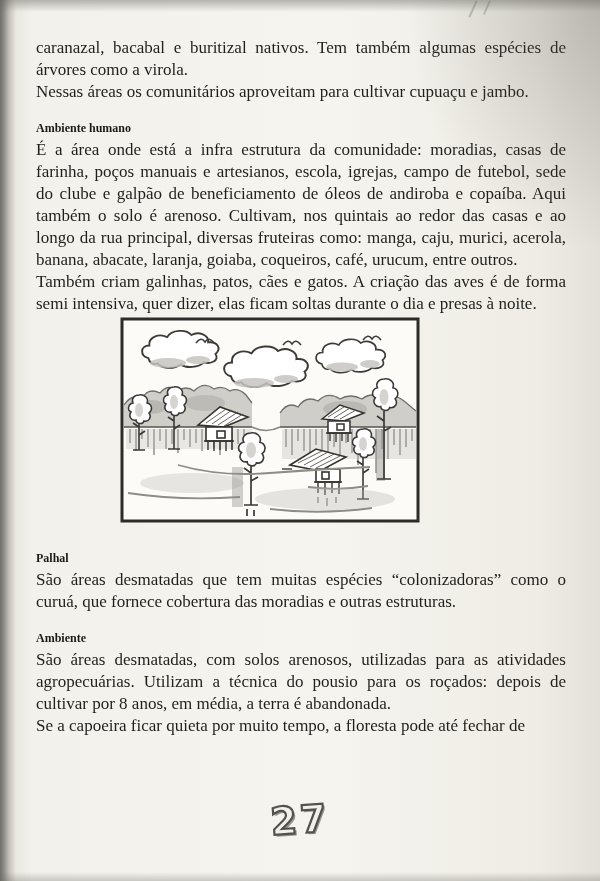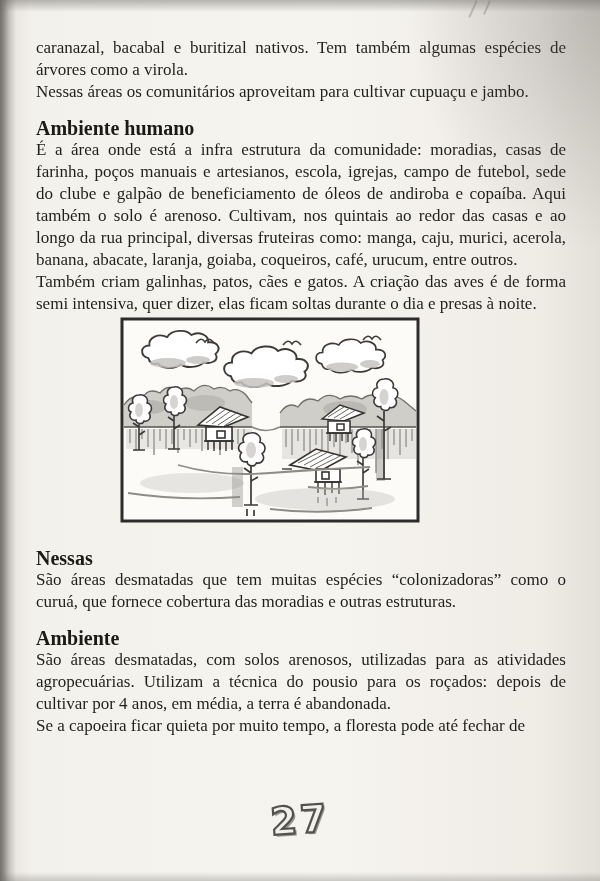--- a/index.html
+++ b/index.html
@@ -24,21 +24,21 @@
     background:radial-gradient(ellipse at 100% 0%, rgba(92,90,84,.32), rgba(92,90,84,0) 68%);
   }
   .pencil-mark { position:absolute; width:2px; background:#c3c2bb; transform:rotate(24deg); }
 
   .text-col {
     position:absolute; left:36px; top:37px; width:530px;
     font-size:17px; line-height:22px; color:#201f1c;
     text-align:justify; text-justify:inter-word;
   }
   .text-col p { margin:0; }
-  .text-col h2 { margin:14px 0 0 0; font-size:20px; line-height:22px; font-weight:bold; color:#1b1a17; }
+  .text-col h2 { margin:14px 0 0 0; font-size:12px; line-height:22px; font-weight:bold; color:#1b1a17; }
   .figure-wrap { margin:2px 0 24px 84px; width:300px; height:206px; }
 
   .page-number {
     position:absolute; top:798px; left:0; width:600px; text-align:center;
     font-family:"DejaVu Sans", sans-serif; font-weight:800; font-size:38px;
     letter-spacing:3px; color:#f1f0ea;
     -webkit-text-stroke:2.2px #52514c;
     text-shadow:2px 2px 0 #97968f;
     transform:rotate(-4deg);
   }
@@ -171,25 +171,25 @@
           <path d="M8,176 Q60,184 120,180"></path>
           <path d="M150,192 Q200,198 252,191"></path>
           <path d="M188,170 Q218,174 248,169"></path>
         </g>
         <ellipse cx="205" cy="182" rx="70" ry="11" fill="#b9b8b3" opacity=".35"></ellipse>
         <ellipse cx="72" cy="166" rx="52" ry="10" fill="#c6c5c0" opacity=".4"></ellipse>
         <rect x="112" y="150" width="11" height="40" fill="#8f8e89" opacity=".4"></rect>
       </svg>
     </div>
 
-    <h2 style="margin-top:0">Nessas</h2>
+    <h2 style="margin-top:0">Palhal</h2>
     <p>São áreas desmatadas que tem muitas espécies “colonizadoras” como o curuá, que fornece cobertura das moradias e outras estruturas.</p>
 
     <h2>Ambiente</h2>
-    <p>São áreas desmatadas, com solos arenosos, utilizadas para as atividades agropecuárias. Utilizam a técnica do pousio para os roçados: depois de cultivar por 4 anos, em média, a terra é abandonada.</p>
+    <p>São áreas desmatadas, com solos arenosos, utilizadas para as atividades agropecuárias. Utilizam a técnica do pousio para os roçados: depois de cultivar por 8 anos, em média, a terra é abandonada.</p>
     <p>Se a capoeira ficar quieta por muito tempo, a floresta pode até fechar de</p>
   </div>
 
   <div class="page-number">27</div>
 
   <div class="pencil-mark" style="left:472px; top:0; height:18px;"></div>
   <div class="pencil-mark" style="left:486px; top:0; height:15px;"></div>
   <div class="edge-top"></div>
   <div class="corner-tr"></div>
   <div class="edge-bottom"></div>

